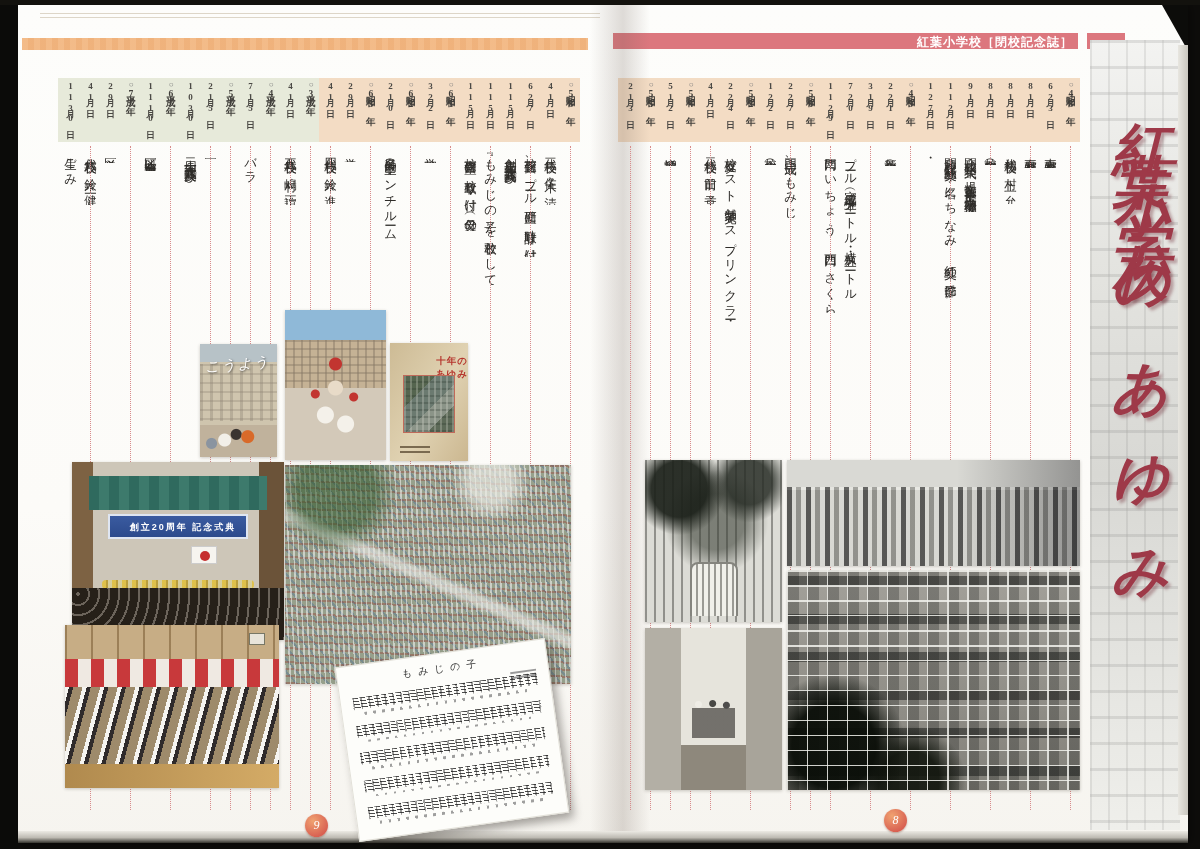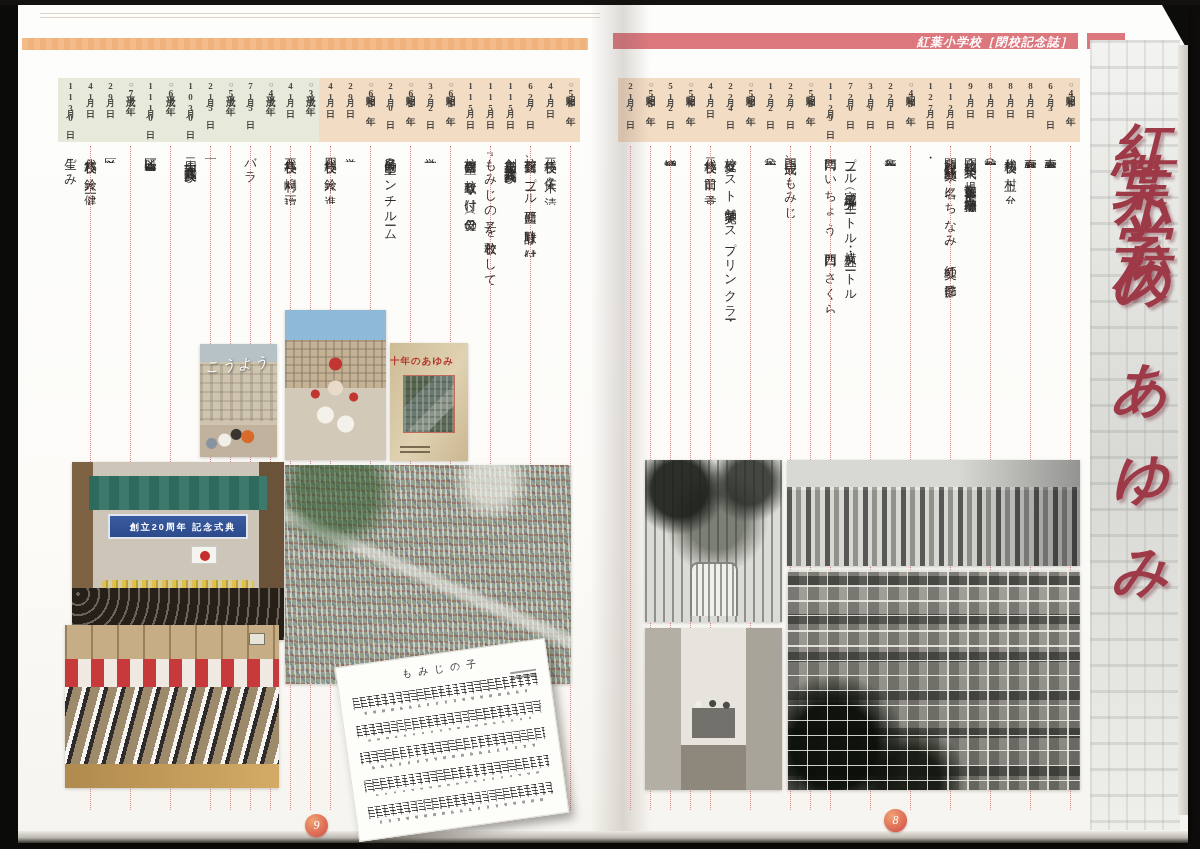--- a/index.html
+++ b/index.html
@@ -72,22 +72,22 @@
                    repeating-linear-gradient(180deg,rgba(80,70,60,.4) 0 2px,transparent 2px 8px);}
   .sports::after{content:"";position:absolute;inset:0;
         background:radial-gradient(circle at 50% 36%,#c23530 0 6px,transparent 7px),
                    radial-gradient(circle at 30% 56%,#c23530 0 4px,transparent 5px),
                    radial-gradient(circle at 68% 58%,#c23530 0 4px,transparent 5px),
                    radial-gradient(circle at 40% 70%,#f4f1ea 0 8px,transparent 9px),
                    radial-gradient(circle at 60% 76%,#f4f1ea 0 8px,transparent 9px),
                    radial-gradient(circle at 50% 52%,#e8dbc8 0 7px,transparent 8px);}
   
   .booklet{background:linear-gradient(120deg,#cdbb95 0%,#e0d2b2 55%,#cbb790 100%);}
-  .booklet .txt{position:absolute;left:0;top:12px;width:100%;text-align:left;color:#b5342c;
-        font-weight:bold;font-size:9.5px;letter-spacing:1px;}
+  .booklet .txt{position:absolute;left:0;top:12px;width:100%;text-align:right;color:#b5342c;
+        font-weight:bold;font-size:9.5px;letter-spacing:1px;padding-left:42px;}
   .booklet .inset{position:absolute;left:13px;top:32px;width:52px;height:58px;border:1px solid #c06a5a;
         background:linear-gradient(135deg,#55654f 0 30%,#6b7a70 30% 55%,#8b9488 55% 75%,#5d6a58 75%);}
   .booklet .inset::before{content:"";position:absolute;inset:0;opacity:.5;
         background:repeating-linear-gradient(90deg,rgba(230,230,220,.5) 0 2px,transparent 2px 6px),
                    repeating-linear-gradient(0deg,rgba(40,50,40,.5) 0 2px,transparent 2px 7px);}
   .booklet .scr{position:absolute;left:10px;bottom:8px;width:30px;height:2px;background:#7a6a50;box-shadow:0 -5px 0 #7a6a50;}
   
   .hall{background:linear-gradient(90deg,#7d6243 0 10%,#cdc6b8 10% 88%,#6b5339 88%);}
   .hall .curtain{position:absolute;left:8%;top:14px;width:84%;height:34px;
         background:repeating-linear-gradient(90deg,#2f6a5e 0 10px,#3d7a6c 10px 20px);}
@@ -177,21 +177,21 @@
   .edge-top{position:absolute;left:0;top:0;width:100%;height:5px;background:#13120e;}
 </style>
 </head>
 <body>
 
 <div id="stage">
   <div class="book">
     <div class="top-edge-lines"></div>
 
     <div class="band-left" style="left:4px;"></div>
-    <div class="band-right" style="left:595px;font-style:italic;">
+    <div class="band-right" style="left:595px;">
       <span class="lbl">紅葉小学校［閉校記念誌］</span>
       <span class="gap"></span>
     </div>
 
     <div class="side-photo" style="left:1072px;top:35px;"></div>
     <div class="side-title" style="left:1084px;top:73px;">紅葉小学校のあゆみ</div>
 
     <div class="strip green" style="left:40px;top:73px;width:261px;"></div>
     <div class="strip pink" style="left:301px;top:73px;width:261px;"></div>
     <div class="strip pink" style="left:600px;top:73px;width:462px;"></div>

